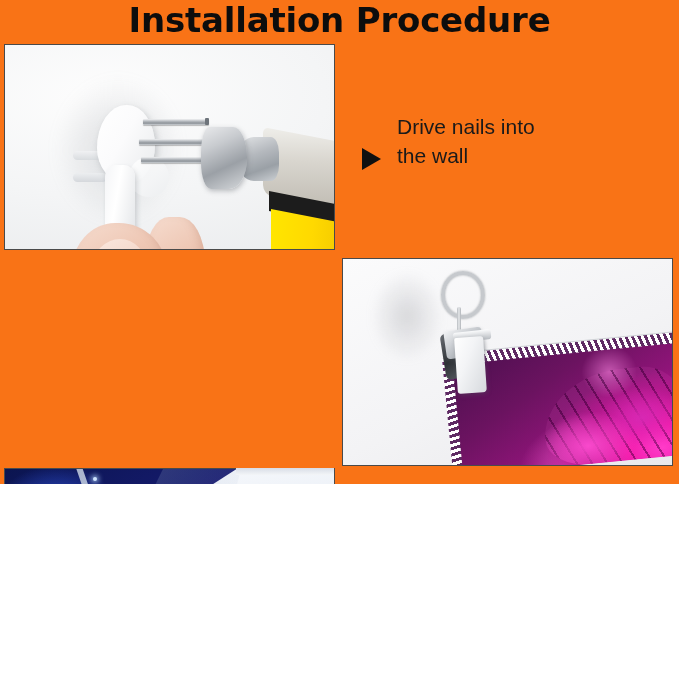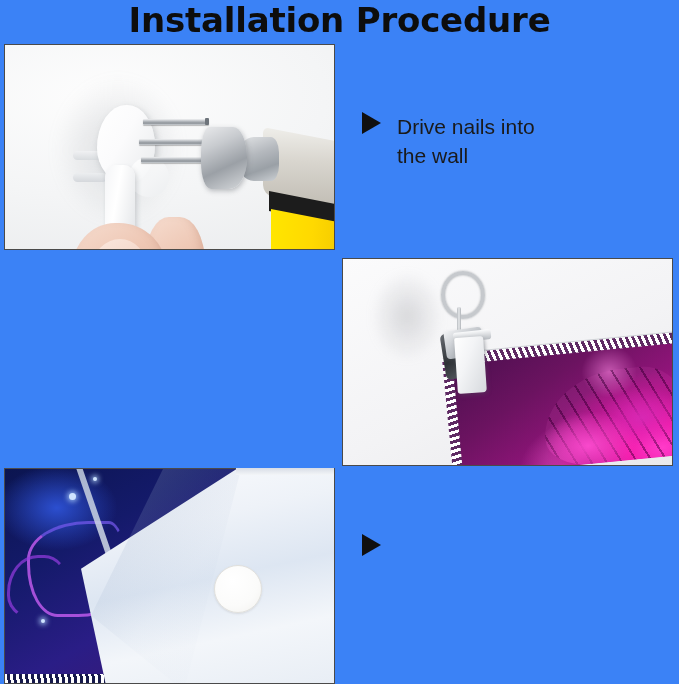--- a/index.html
+++ b/index.html
@@ -7,22 +7,22 @@
     margin: 0;
     padding: 0;
     background: #ffffff;
   }
   body {
     font-family: "Liberation Sans", sans-serif;
   }
   #page {
     position: relative;
     width: 679px;
-    height: 684px;
-    background: #3b82f6;
+    height: 484px;
+    background: #f97316;
     overflow: hidden;
   }
 
   
   #title {
     position: absolute;
     left: 0;
     top: 0;
     width: 679px;
     height: 40px;
@@ -375,21 +375,21 @@
     position: absolute;
     left: 236px; top: 468px;
     width: 98px; height: 7px;
     background: linear-gradient(180deg,#d8dde6,#f3f5f8);
   }
 
   
   .caption {
     position: absolute;
     display: flex;
-    align-items: flex-start;
+    align-items: flex-end;
     gap: 16px;
   }
   .caption-text {
     font-family: "Liberation Sans", sans-serif;
     font-size: 21px;
     line-height: 29px;
     color: #1a1a1a;
     white-space: pre-line;
   }
   .tri {

